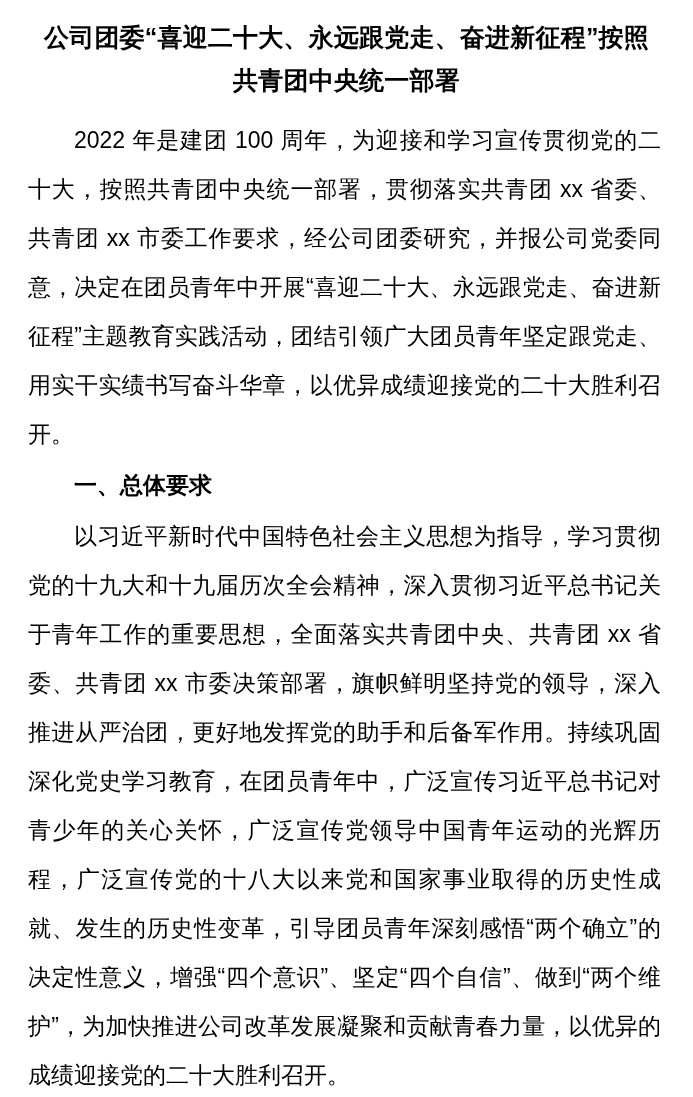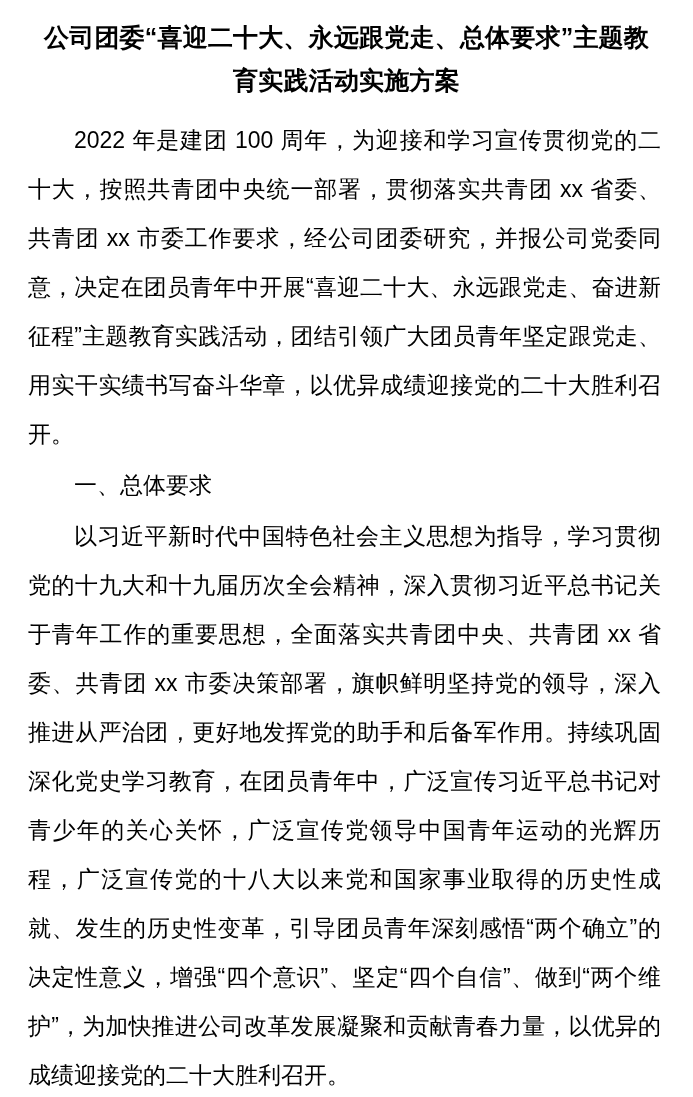--- a/index.html
+++ b/index.html
@@ -38,31 +38,31 @@
     text-align: justify;
     text-justify: inter-ideograph;
     text-indent: 2em;
     margin: 0 4px 2px 0;
     padding: 0 2px;
     letter-spacing: 0px;
   }
   .heading {
     font-family: "Liberation Sans", "DejaVu Sans", sans-serif;
     font-size: 23px;
-    font-weight: normal;
+    font-weight: bold;
     line-height: 49px;
     text-indent: 2em;
     margin: 0 0 2px 0;
     padding: 0 2px;
   }
 </style>
 </head>
 <body>
 
 <div class="page">
-  <h1 class="doc-title">公司团委“喜迎二十大、永远跟党走、总体要求”主题教育实践活动实施方案</h1>
+  <h1 class="doc-title">公司团委“喜迎二十大、永远跟党走、奋进新征程”按照共青团中央统一部署</h1>
 
   <p class="para">2022 年是建团 100 周年，为迎接和学习宣传贯彻党的二十大，按照共青团中央统一部署，贯彻落实共青团 xx 省委、共青团 xx 市委工作要求，经公司团委研究，并报公司党委同意，决定在团员青年中开展“喜迎二十大、永远跟党走、奋进新征程”主题教育实践活动，团结引领广大团员青年坚定跟党走、用实干实绩书写奋斗华章，以优异成绩迎接党的二十大胜利召开。</p>
 
   <p class="heading">一、总体要求</p>
 
   <p class="para">以习近平新时代中国特色社会主义思想为指导，学习贯彻党的十九大和十九届历次全会精神，深入贯彻习近平总书记关于青年工作的重要思想，全面落实共青团中央、共青团 xx 省委、共青团 xx 市委决策部署，旗帜鲜明坚持党的领导，深入推进从严治团，更好地发挥党的助手和后备军作用。持续巩固深化党史学习教育，在团员青年中，广泛宣传习近平总书记对青少年的关心关怀，广泛宣传党领导中国青年运动的光辉历程，广泛宣传党的十八大以来党和国家事业取得的历史性成就、发生的历史性变革，引导团员青年深刻感悟“两个确立”的决定性意义，增强“四个意识”、坚定“四个自信”、做到“两个维护”，为加快推进公司改革发展凝聚和贡献青春力量，以优异的成绩迎接党的二十大胜利召开。</p>
 </div>
 
 </body></html>

